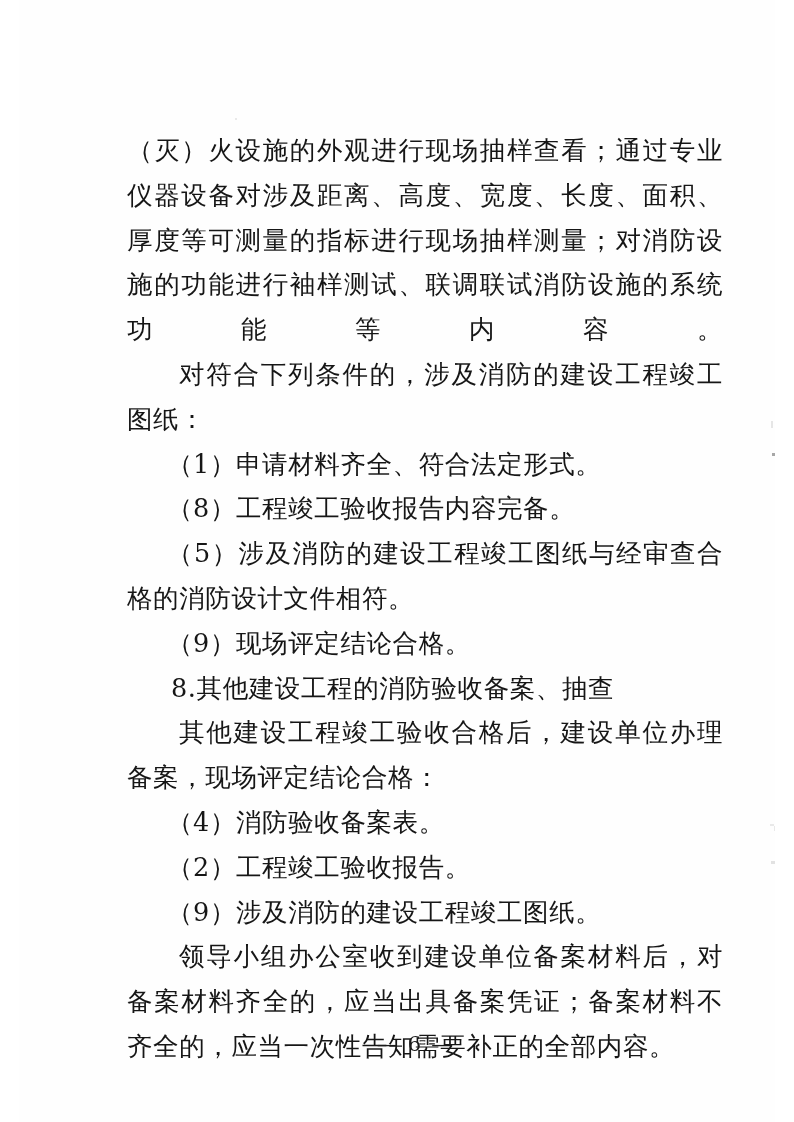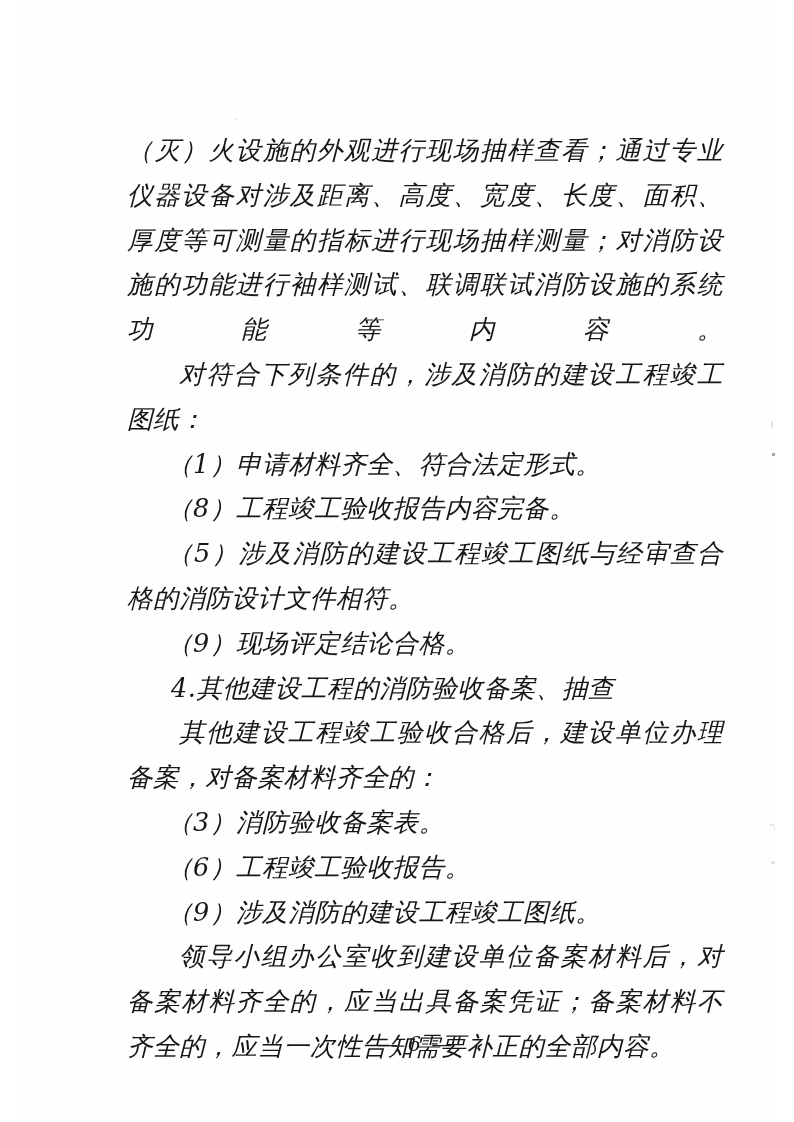--- a/index.html
+++ b/index.html
@@ -9,21 +9,20 @@
   }
   .page {
     position: relative;
     width: 756px;
     height: 1122px;
     margin: 0 auto;
     background: #fefefe;
     overflow: hidden;
     font-family: "DejaVu Serif", "Liberation Serif", serif;
     color: #1a1a1a;
-    font-style: italic;
   }
 
   
   .doc-body {
     position: absolute;
     left: 108px;
     top: 128px;
     width: 596px;
   }
 
@@ -85,27 +84,27 @@
 
     <p class="para indent-item">（1）申请材料齐全、符合法定形式。</p>
 
     <p class="para indent-item">（8）工程竣工验收报告内容完备。</p>
 
     <p class="para indent-item">（5）涉及消防的建设工程竣工图纸与经审查合格的消防设计文件相符。</p>
 
     <p class="para indent-item">（9）现场评定结论合格。</p>
 
 
-    <p class="para indent-num">4.其他建设工程的消防验收备案、抽查</p>
+    <p class="para indent-num">8.其他建设工程的消防验收备案、抽查</p>
 
-    <p class="para indent2">其他建设工程竣工验收合格后，建设单位办理备案，对备案材料齐全的：</p>
+    <p class="para indent2">其他建设工程竣工验收合格后，建设单位办理备案，现场评定结论合格：</p>
 
-    <p class="para indent-item">（3）消防验收备案表。</p>
+    <p class="para indent-item">（4）消防验收备案表。</p>
 
-    <p class="para indent-item">（6）工程竣工验收报告。</p>
+    <p class="para indent-item">（2）工程竣工验收报告。</p>
 
     <p class="para indent-item">（9）涉及消防的建设工程竣工图纸。</p>
 
     <p class="para indent2">领导小组办公室收到建设单位备案材料后，对备案材料齐全的，应当出具备案凭证；备案材料不齐全的，应当一次性告知需要补正的全部内容。</p>
 
   </div>
 
   <div class="footer">
     <span>—</span><span class="pgnum">6</span><span>—</span>
   </div>

